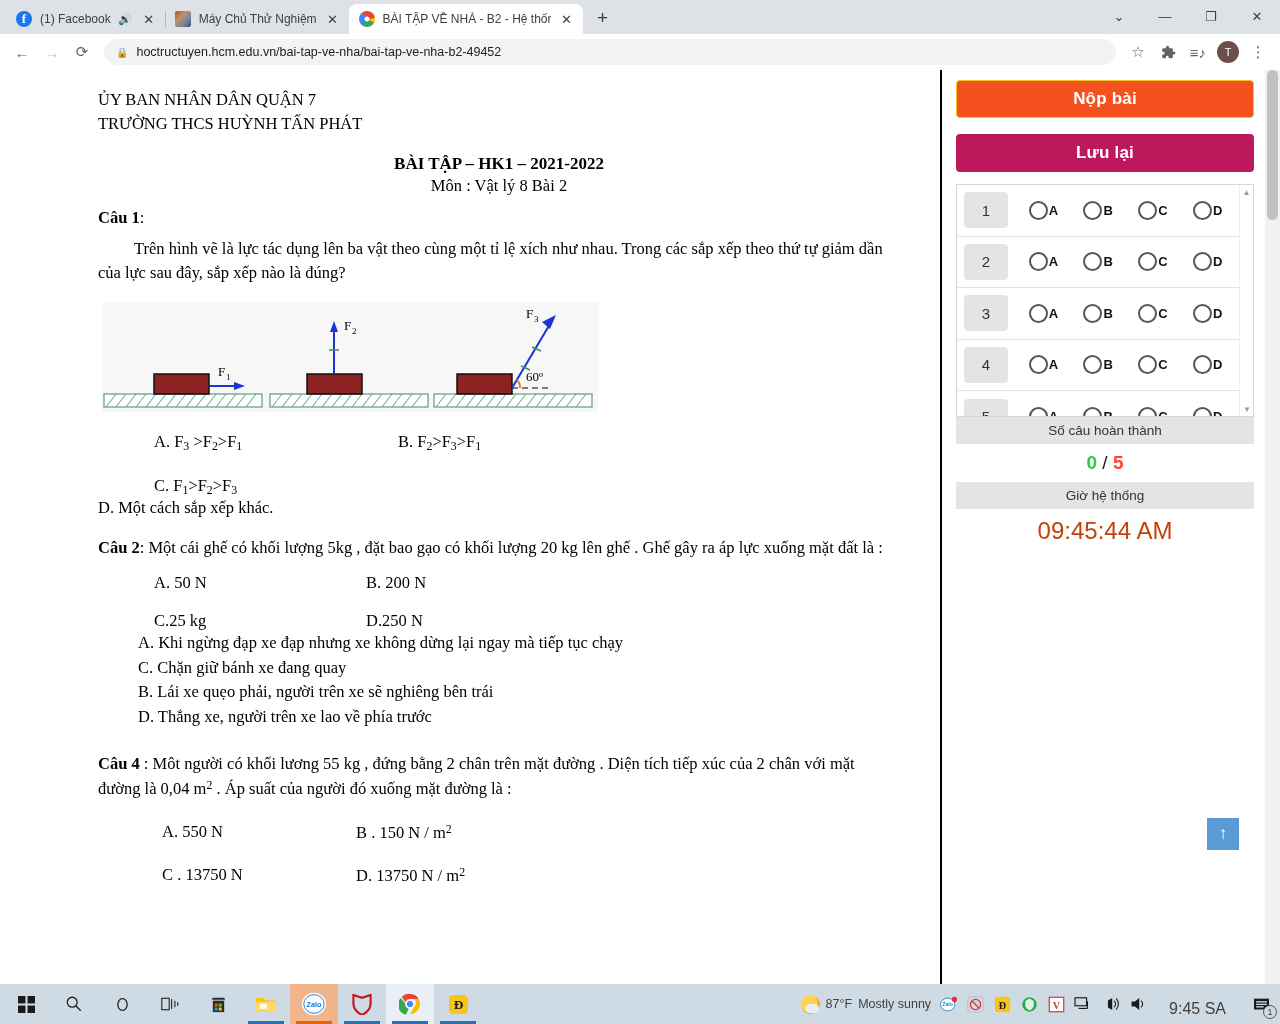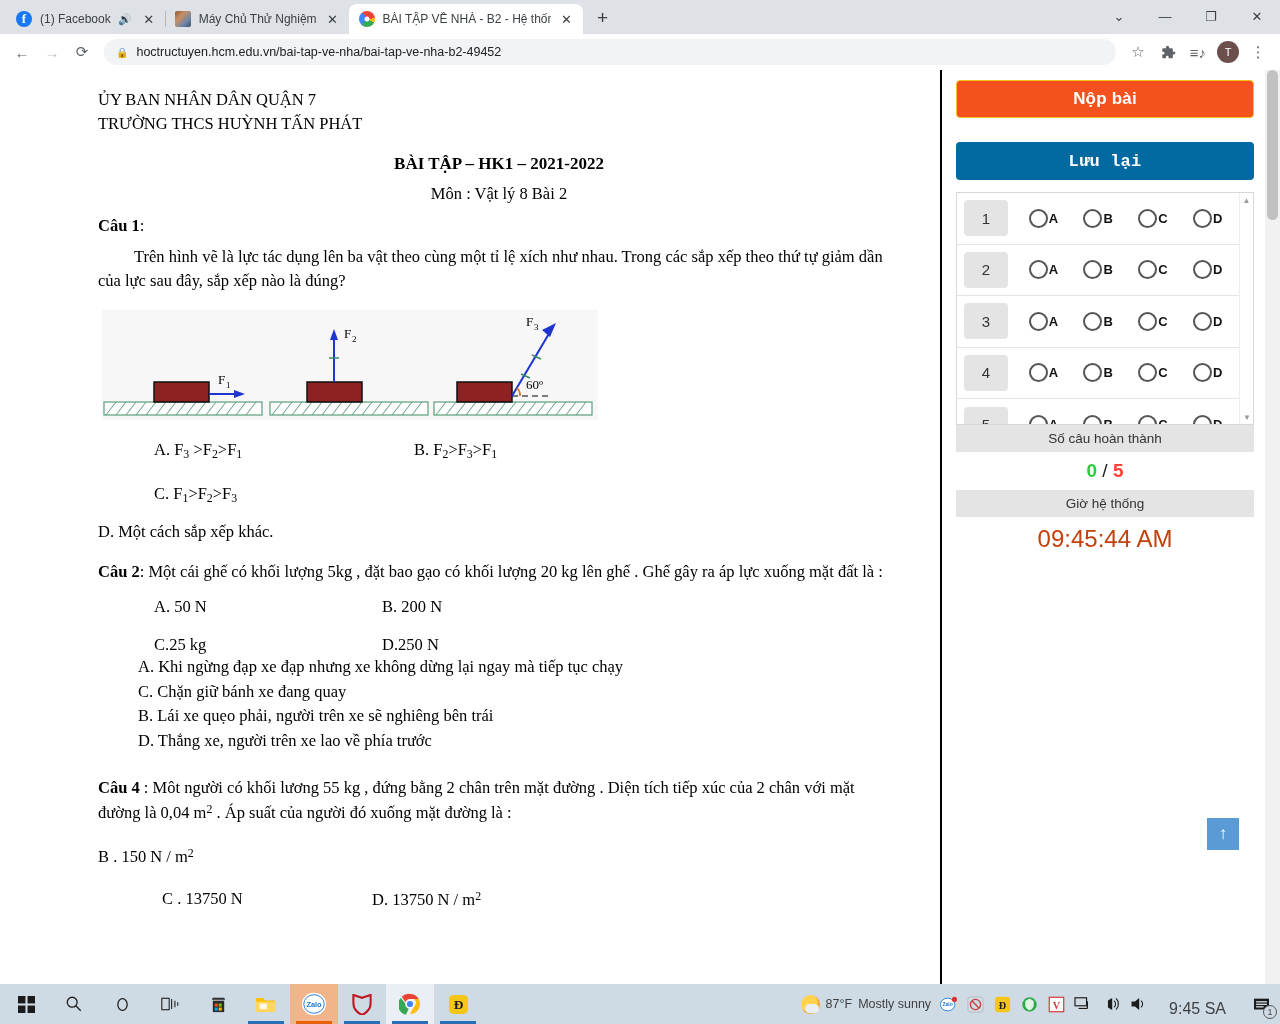--- a/index.html
+++ b/index.html
@@ -59,43 +59,43 @@
   .content-pane { width: 940px; position: relative; overflow: hidden; background: #fff;
                   font-family: "Liberation Serif", serif; }
   .divider { width: 2px; background: #000; }
   .side-pane { flex: 1; background: #fff; padding: 10px 14px 2px 14px; position: relative; }
 
   
   .doc { padding: 18px 40px 0 98px; color: #000; }
   .hdr { font-size: 16.5px; line-height: 1.45; }
   .center { text-align: center; }
   .title { font-weight: bold; font-size: 17px; margin-top: 18px; }
-  .sub { font-size: 16.5px; margin-top: 10px; }
+  .sub { font-size: 16.5px; margin-top: 2px; }
   .q { font-size: 16.5px; line-height: 1.5; margin-top: 12px; }
   .q b { font-weight: bold; }
   .indent { text-indent: 36px; }
   .opts { margin-top: 10px; }
-  .optrow { display: flex; font-size: 16.5px; margin-top: 6px; gap: 16px; }
+  .optrow { display: flex; font-size: 16.5px; margin-top: 6px; }
   .optA { width: 300px; }
   .optline { font-size: 16.5px; line-height: 1.5; padding-left: 56px; }
   sub { font-size: 0.72em; vertical-align: -0.25em; }
   sup { font-size: 0.72em; vertical-align: 0.45em; }
 
   
   .figwrap { margin: 16px 0 0 4px; }
   .fig { background: #f7f7f7; }
 
   
   .btn-submit, .btn-save {
     width: 298px; height: 38px; border-radius: 4px; color: #fff; font-weight: bold;
     font-size: 17px; display: flex; align-items: center; justify-content: center;
     letter-spacing: .2px;
   }
   .btn-submit { background: #f4511e; border: 1px solid #f0c419; }
-  .btn-save { background: #0369a1; margin-top: 24px; font-family: Liberation Mono, monospace; }
+  .btn-save { background: #be185d; margin-top: 16px; }
   .grid-box { margin-top: 12px; width: 298px; height: 233px; border: 1px solid #d8d8d8;
               position: relative; overflow: hidden; background: #fff; }
   .grid-scroll { position: absolute; inset: 0 14px 0 0; }
   .grow { height: 51.5px; display: flex; align-items: center; border-bottom: 1px solid #e4e4e4; padding: 0 4px; }
   .grow:last-child { border-bottom: none; }
   .gnum { width: 44px; height: 36px; background: #e4e4e4; border-radius: 4px; display: flex;
           align-items: center; justify-content: center; font-size: 15px; color: #333;
           font-family: "Liberation Sans", sans-serif; margin-left: 3px; }
   .gopts { display: flex; flex: 1; justify-content: space-around; padding-left: 8px; }
   .gopt { display: flex; align-items: center; gap: 1px; }
@@ -335,20 +335,21 @@
         <div class="optline" style="padding-left:40px;">A. Khi ngừng đạp xe đạp nhưng xe không dừng lại ngay mà tiếp tục chạy</div>
         <div class="optline" style="padding-left:40px;">C. Chặn giữ bánh xe đang quay</div>
         <div class="optline" style="padding-left:40px;">B. Lái xe quẹo phải, người trên xe sẽ nghiêng bên trái</div>
         <div class="optline" style="padding-left:40px;">D. Thắng xe, người trên xe lao về phía trước</div>
 
         <div class="q" style="margin-top:22px;">
           <b>Câu 4</b> : Môt người có khối lương 55 kg , đứng bằng 2 chân trên mặt đường . Diện tích tiếp  xúc của 2 chân với mặt đường là 0,04 m<sup>2</sup> . Áp suất của người đó xuống mặt đường là :
         </div>
         <div class="opts">
           <div class="optrow" style="margin-top:20px;">
+            <span class="optA" style="padding-left:64px;width:258px;">A.  550 N</span>
             <span>B . 150  N / m<sup>2</sup></span>
           </div>
           <div class="optrow" style="margin-top:22px;">
             <span class="optA" style="padding-left:64px;width:258px;">C . 13750 N</span>
             <span>D. 13750 N / m<sup>2</sup></span>
           </div>
         </div>
 
       </div>
     </div>

